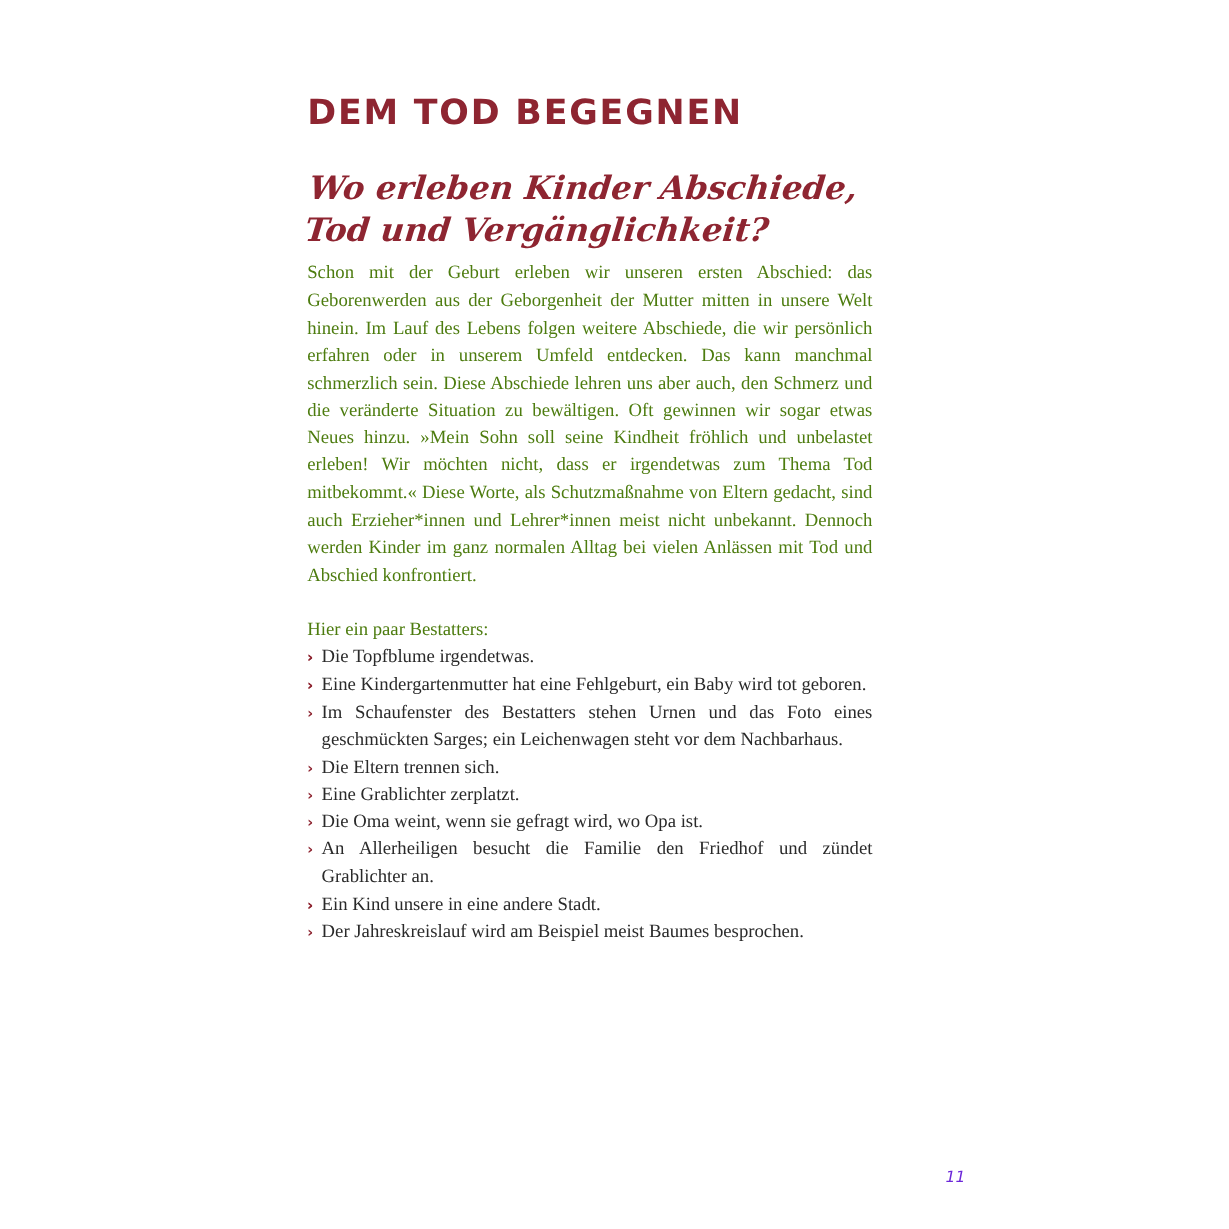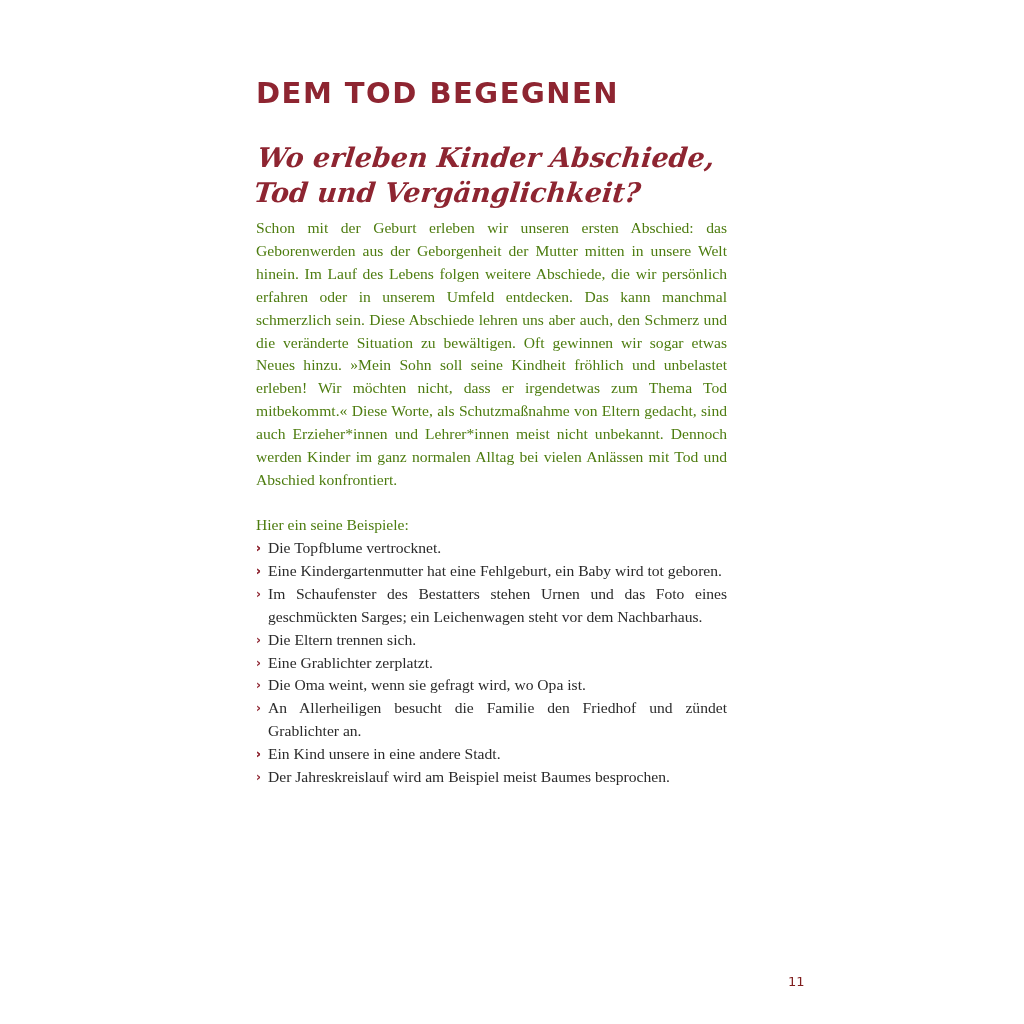--- a/index.html
+++ b/index.html
@@ -29,38 +29,38 @@
     font-family: "Liberation Serif", serif; font-size: 15.6px;
     line-height: 22.9px; color: #2a2a2a;
   }
   ul.examples li { position: relative; padding-left: 12px; text-align: justify; }
   .bullet {
     position: absolute; left: 0; top: 0; color: #8e2531; font-weight: bold;
     font-family: "DejaVu Sans", sans-serif; font-size: 12px;
   }
   .page-number {
     position: absolute; left: 788px; top: 974px;
-    font-family: "DejaVu Sans", sans-serif; 
-    font-size: 13px; color: #7f1d1d;
+    font-family: "DejaVu Sans", sans-serif; font-style: italic;
+    font-size: 13px; color: #6d28d9;
   }
 </style>
 </head>
 <body>
 
 <div class="page">
   <h1 class="section-title">DEM TOD BEGEGNEN</h1>
   <h2 class="subtitle">Wo erleben Kinder Abschiede, Tod und Vergänglichkeit?</h2>
 
   <p class="body-text intro">Schon mit der Geburt erleben wir unseren ersten Abschied: das Geborenwerden aus der Geborgenheit der Mutter mitten in unsere Welt hinein. Im Lauf des Lebens folgen weitere Abschiede, die wir persönlich erfahren oder in unserem Umfeld entdecken. Das kann manchmal schmerzlich sein. Diese Abschiede lehren uns aber auch, den Schmerz und die veränderte Situation zu bewältigen. Oft gewinnen wir sogar etwas Neues hinzu. »Mein Sohn soll seine Kindheit fröhlich und unbelastet erleben! Wir möchten nicht, dass er irgendetwas zum Thema Tod mitbekommt.« Diese Worte, als Schutzmaßnahme von Eltern gedacht, sind auch Erzieher*innen und Lehrer*innen meist nicht unbekannt. Dennoch werden Kinder im ganz normalen Alltag bei vielen Anlässen mit Tod und Abschied konfrontiert.</p>
 
-  <p class="body-text examples-intro">Hier ein seine Beispiele:</p>
+  <p class="body-text examples-intro">Hier ein paar Bestatters:</p>
 
   <ul class="examples">
     <li><span class="bullet">›</span></li>
-    <li><span class="bullet">›</span><span>Die Topfblume vertrocknet.</span></li>
+    <li><span class="bullet">›</span><span>Die Topfblume irgendetwas.</span></li>
     <li><span class="bullet">›</span></li>
     <li><span class="bullet">›</span><span>Eine Kindergartenmutter hat eine Fehlgeburt, ein Baby wird tot geboren.</span></li>
     <li><span class="bullet">›</span><span>Im Schaufenster des Bestatters stehen Urnen und das Foto eines geschmückten Sarges; ein Leichenwagen steht vor dem Nachbarhaus.</span></li>
     <li><span class="bullet">›</span><span>Die Eltern trennen sich.</span></li>
     <li><span class="bullet">›</span><span>Eine Grablichter zerplatzt.</span></li>
     <li><span class="bullet">›</span><span>Die Oma weint, wenn sie gefragt wird, wo Opa ist.</span></li>
     <li><span class="bullet">›</span><span>An Allerheiligen besucht die Familie den Friedhof und zündet Grablichter an.</span></li>
     <li><span class="bullet">›</span></li>
     <li><span class="bullet">›</span><span>Ein Kind unsere in eine andere Stadt.</span></li>
     <li><span class="bullet">›</span><span>Der Jahreskreislauf wird am Beispiel meist Baumes besprochen.</span></li>

